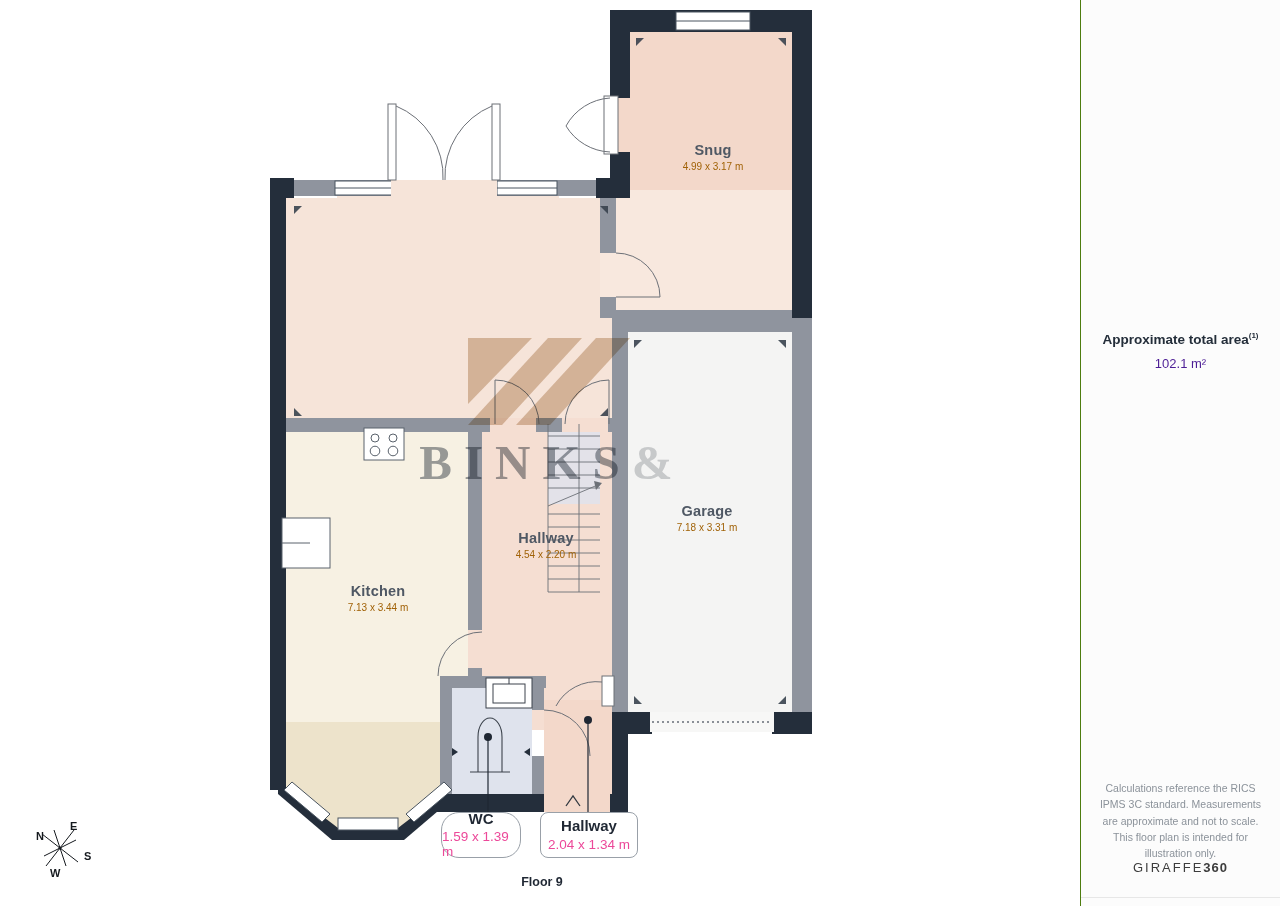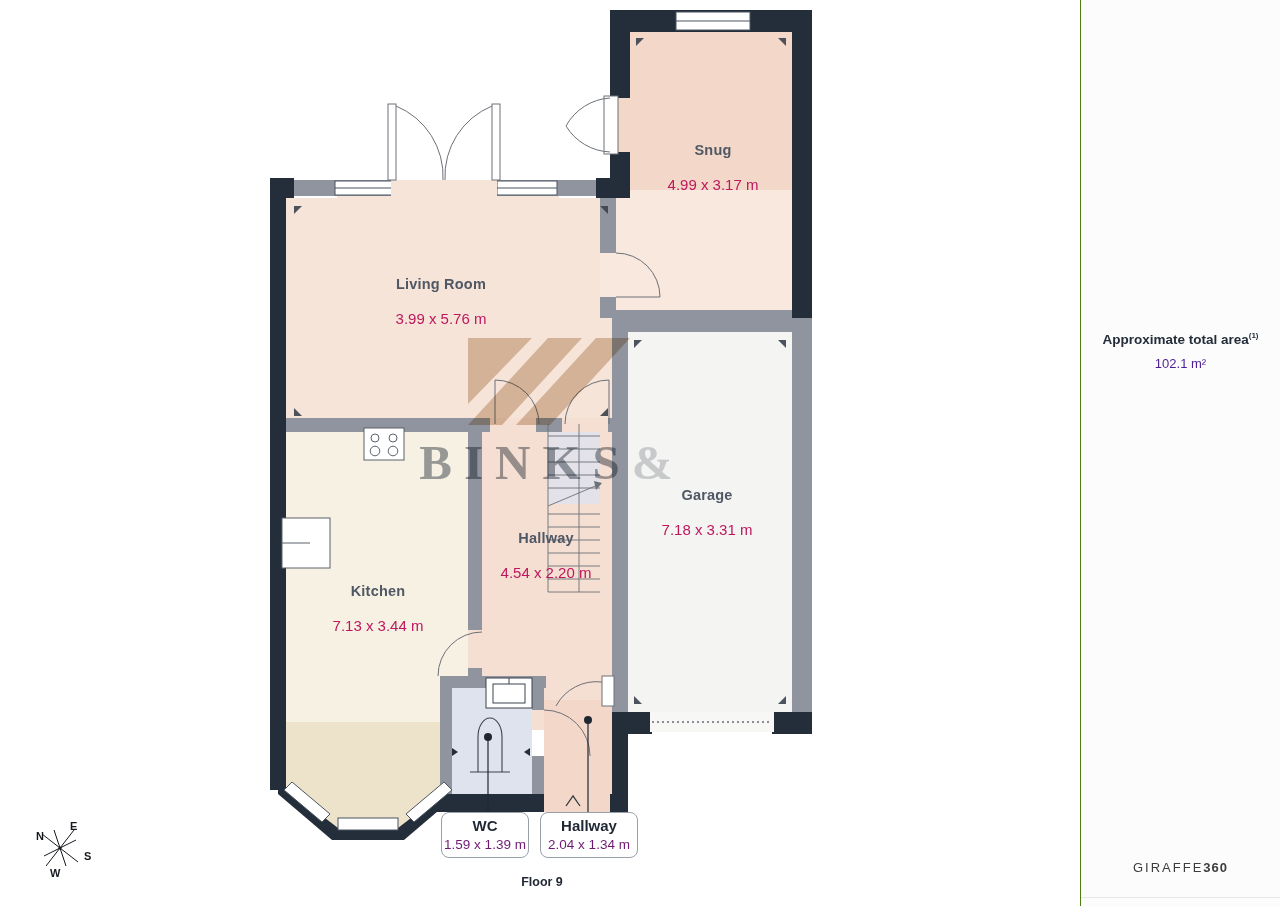--- a/index.html
+++ b/index.html
@@ -4,28 +4,28 @@
 <style>
   html,body{margin:0;padding:0;background:#fff;}
   .stage{position:relative;width:1280px;height:906px;overflow:hidden;background:#ffffff;
          font-family:"Liberation Sans",sans-serif;}
   .abs{position:absolute;}
   svg{display:block;}
 
   
   .room-label{position:absolute;text-align:center;pointer-events:none;}
   .room-name{font-size:14.5px;font-weight:700;color:#4f5864;letter-spacing:.2px;}
-  .room-dims{font-size:15px;color:#be185d;margin-top:18px;}
+  .room-dims{font-size:10px;color:#a16207;margin-top:3px;}
 
   
   .callout{position:absolute;background:#fff;border:1.5px solid #99a0a8;border-radius:8px;
            box-sizing:border-box;display:flex;flex-direction:column;align-items:center;
            justify-content:center;}
   .callout-name{font-size:15px;font-weight:700;color:#1f2733;line-height:1.1;}
-  .callout-dims{font-size:13.5px;color:#701a75;margin-top:2px;}
+  .callout-dims{font-size:13.5px;color:#ec4899;margin-top:2px;}
 
   
   .floor-label{position:absolute;left:490px;top:875px;width:104px;text-align:center;
                font-size:12.5px;font-weight:700;color:#1f2733;}
 
   
   .wm-text{position:absolute;left:378px;top:437px;width:336px;text-align:center;
            font-family:"Liberation Serif",serif;color:#868c94;mix-blend-mode:multiply;
            opacity:.82;line-height:1.05;pointer-events:none;}
   .wm-line1{font-size:49px;letter-spacing:12px;text-indent:12px;white-space:nowrap;font-weight:bold;}
@@ -234,38 +234,34 @@
   </svg>
 
   <div class="wm-text">
     <div class="wm-line1"><span>BINKS</span><span class="wm-amp">&amp;</span></div>
   </div>
 
   <div class="room-label" style="left:628px;top:142px;width:170px;">
     <div class="room-name">Snug</div>
     <div class="room-dims">4.99 x 3.17 m</div>
   </div>
-  <div class="room-label" style="left:336px;top:276px;width:210px;">
-    <div class="room-name">Living Room</div>
-    <div class="room-dims">3.99 x 5.76 m</div>
-  </div>
-  <div class="room-label" style="left:622px;top:487px;width:170px;">
+  <div class="room-label" style="left:622px;top:503px;width:170px;">
     <div class="room-name">Garage</div>
     <div class="room-dims">7.18 x 3.31 m</div>
   </div>
   <div class="room-label" style="left:467px;top:530px;width:158px;">
     <div class="room-name">Hallway</div>
     <div class="room-dims">4.54 x 2.20 m</div>
   </div>
   <div class="room-label" style="left:288px;top:583px;width:180px;">
     <div class="room-name">Kitchen</div>
     <div class="room-dims">7.13 x 3.44 m</div>
   </div>
 
-  <div class="callout" style="left:441px;top:812px;width:88px;height:46px;">
+  <div class="callout" style="left:441px;top:812px;width:80px;height:46px;border-radius:18px;">
     <div class="callout-name">WC</div>
     <div class="callout-dims">1.59 x 1.39 m</div>
   </div>
   <div class="callout" style="left:540px;top:812px;width:98px;height:46px;">
     <div class="callout-name">Hallway</div>
     <div class="callout-dims">2.04 x 1.34 m</div>
   </div>
 
   <div class="floor-label">Floor 9</div>
 
@@ -283,17 +279,18 @@
     <span class="c-e">E</span>
     <span class="c-s">S</span>
     <span class="c-w">W</span>
   </div>
 
   <aside class="panel">
     <div class="area-block">
       <div class="area-title"><span>Approximate total area</span><sup>(1)</sup></div>
       <div class="area-value">102.1 m²</div>
     </div>
+    <div class="disclaimer">Calculations reference the RICS IPMS 3C standard. Measurements are approximate and not to scale. This floor plan is intended for illustration only.</div>
     <div class="brand"><span>GIRAFFE</span><b>360</b></div>
     <div class="panel-divider-bottom"></div>
   </aside>
 
 </div>
 
 </body></html>

